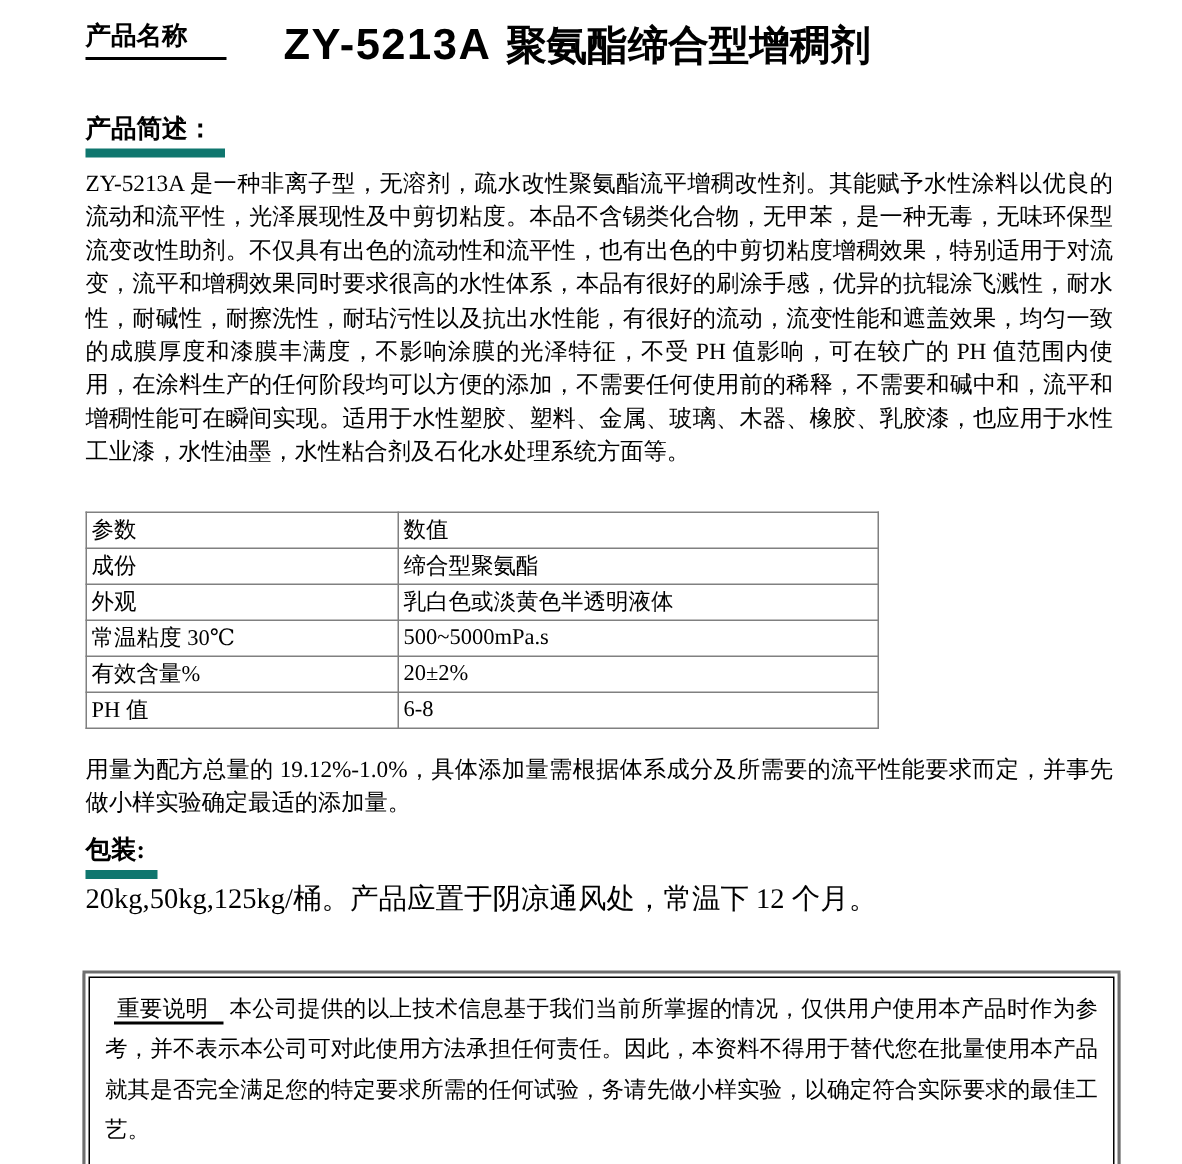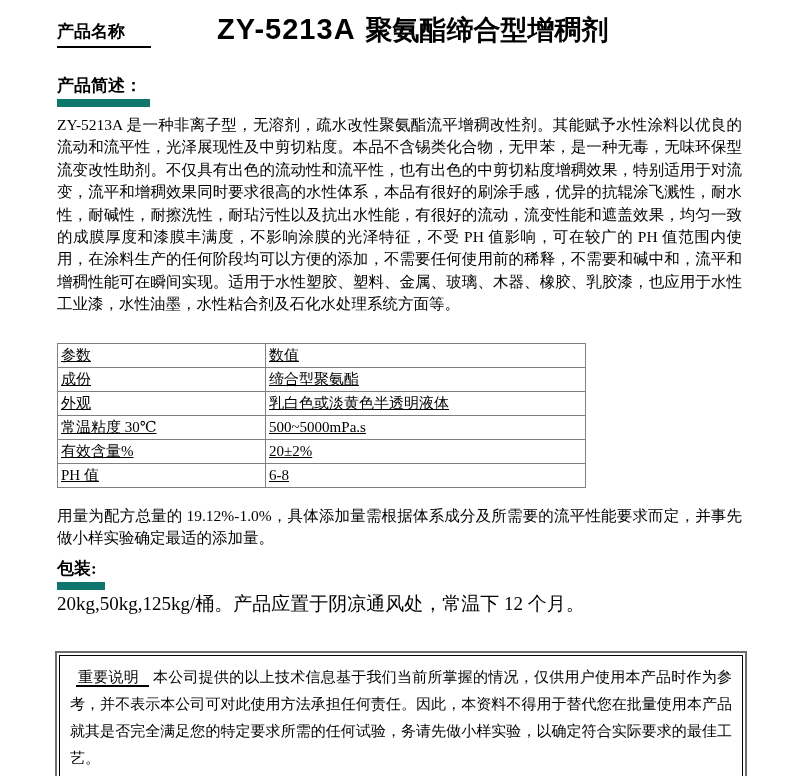--- a/index.html
+++ b/index.html
@@ -17,22 +17,21 @@
   .page {
     box-sizing: border-box;
     width: 788px;
     height: 776px;
     padding: 12px 46px 0 57px;
   }
 
   
   .header-row {
     display: flex;
-    align-items: flex-end;
-    gap: 28px;
+    align-items: flex-start;
   }
   .product-label {
     font-size: 17px;
     font-weight: bold;
     border-bottom: 2px solid #000;
     padding: 0 26px 3px 0;
     white-space: nowrap;
   }
   .title-group {
     margin-left: 38px;
@@ -48,21 +47,21 @@
     font-weight: bold;
     font-size: 27px;
     margin-left: 6px;
   }
 
   
   .section-heading {
     display: inline-block;
     font-size: 17px;
     font-weight: bold;
-    border-bottom: 8px solid #0f766e;
+    border-bottom: 6px solid #0f766e;
     padding: 0 8px 2px 0;
     margin: 0;
   }
   .sec-desc     { margin-top: 26px; }
   .sec-props    { margin-top: 27px; }
   .sec-dosage   { margin-top: 17px; }
   .sec-pack     { margin-top: 8px; }
 
   
   .body-text {
@@ -83,21 +82,20 @@
     border-collapse: collapse;
     width: 529px;
     table-layout: fixed;
   }
   table.props td {
     border: 1px solid #808080;
     height: 23px;
     font-size: 15px;
     padding: 0 0 0 3px;
     vertical-align: middle;
-    text-decoration: underline;
   }
   table.props td.col-param { width: 204px; }
 
   
   .notice-outer {
     margin: 36px 0 0 -2px;
     width: 692px;
     box-sizing: border-box;
     border: 2px solid #6e6e6e;
     padding: 2px;

